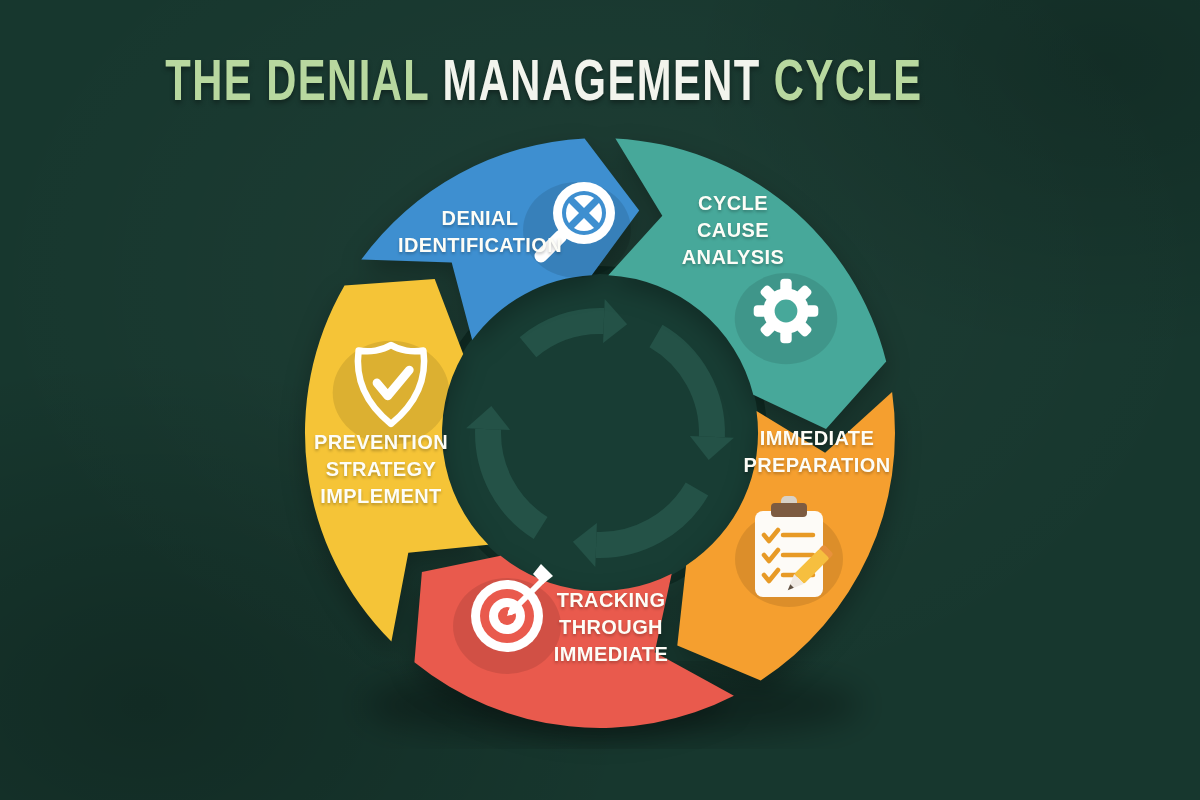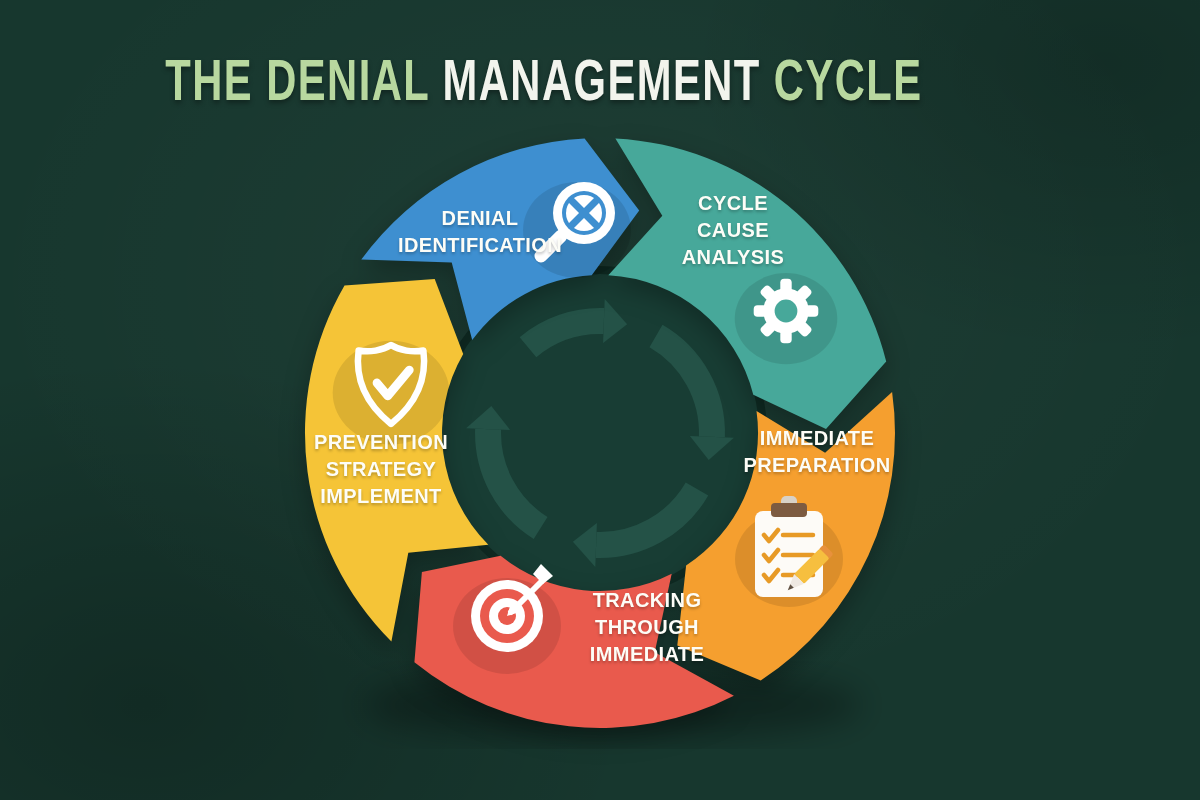--- a/index.html
+++ b/index.html
@@ -32,21 +32,21 @@
     position:absolute;transform:translate(-50%,-50%);
     text-align:center;color:#fdfdf7;
     font-size:20px;font-weight:700;line-height:27px;letter-spacing:0.4px;
     text-shadow:0 2px 3px rgba(0,0,0,0.25);
     white-space:nowrap;
   }
   .seg-label span{display:block;}
   .lbl-0{left:480px;top:232px;}
   .lbl-1{left:733px;top:230px;}
   .lbl-2{left:817px;top:452px;}
-  .lbl-3{left:611px;top:627px;margin-left:36px;}
+  .lbl-3{left:611px;top:627px;}
   .lbl-4{left:381px;top:469px;}
   svg{position:absolute;left:0;top:0;}
 </style>
 </head>
 <body>
 
 <div class="stage">
 
   <div class="title">
     <span class="title-inner"><span class="t-accent">THE DENIAL </span><span class="t-white">MANAGEMENT</span><span class="t-accent"> CYCLE</span></span>

